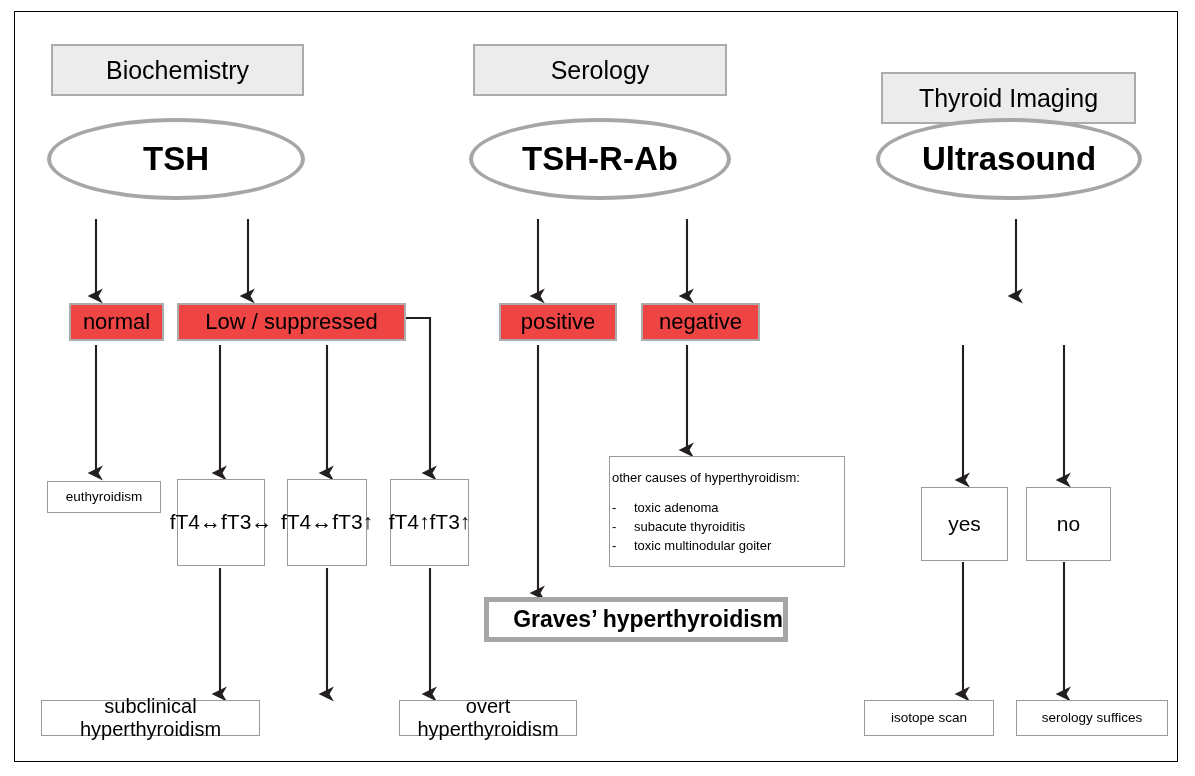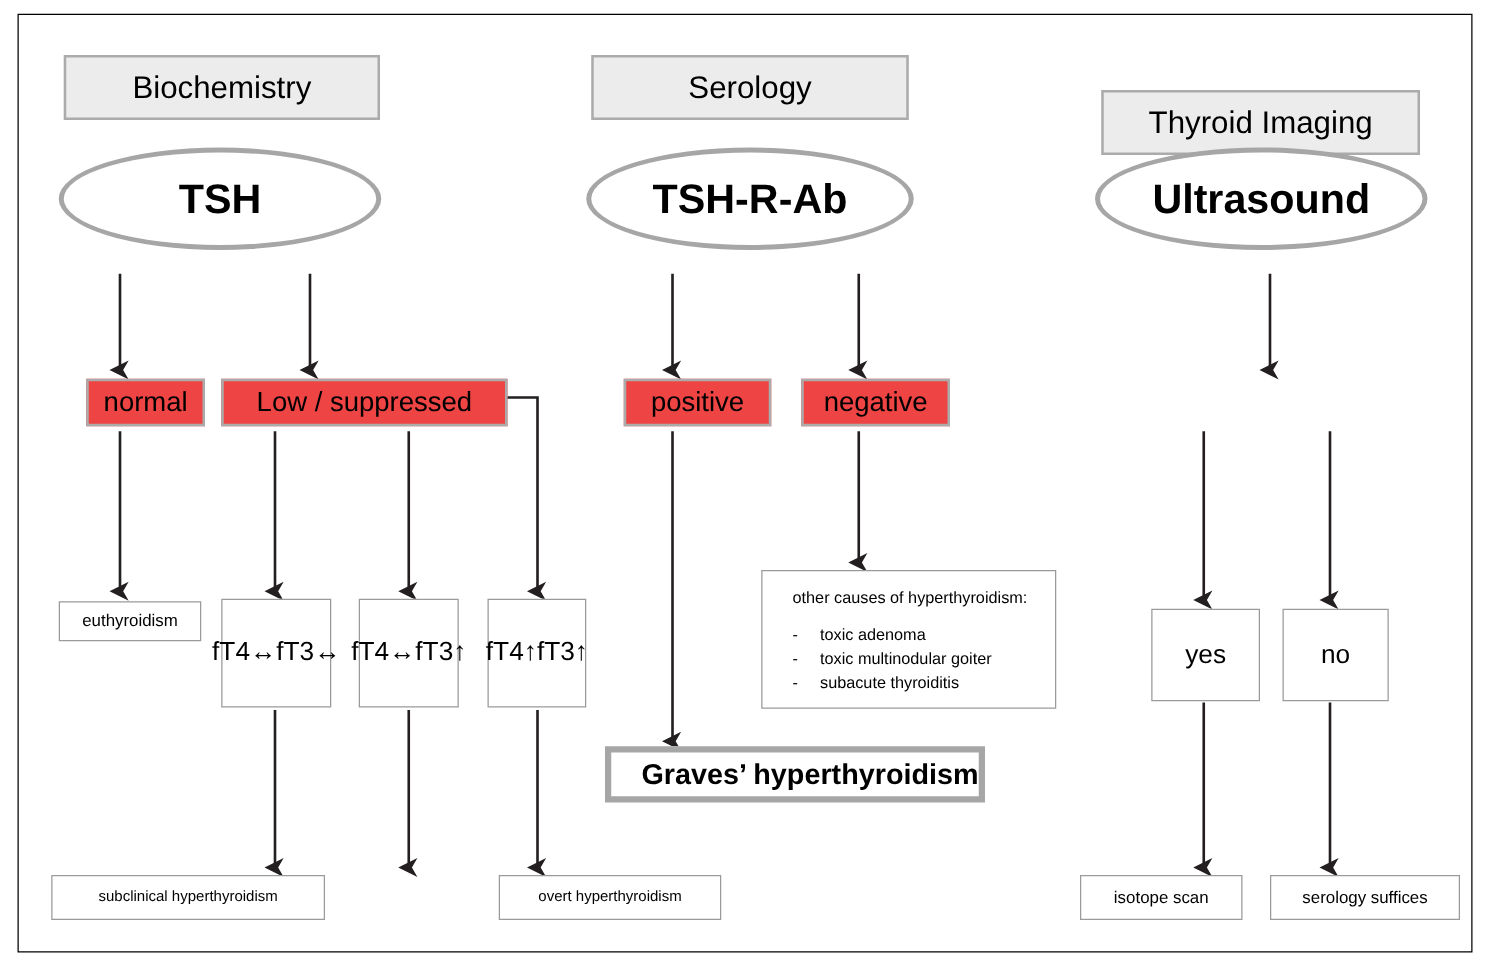--- a/index.html
+++ b/index.html
@@ -49,21 +49,21 @@
   .grey-box {
     background: #ef4444;
     border: 2px solid #ababab;
     font-size: 22px;
     margin-left: 20px;
   }
   
   .white-box {
     background: #ffffff;
     border: 1.3px solid #9a9a9a;
-    font-size: 12px;
+    font-size: 20px;
   }
   
   .white-box.small {
     font-size: 13.5px;
   }
   
   .result-box {
     background: #ffffff;
     border: 1.5px solid #9a9a9a;
     font-size: 21px;
@@ -97,21 +97,21 @@
     color: #000000;
   }
   
   .note-box {
     position: absolute;
     box-sizing: border-box;
     background: #ffffff;
     border: 1.5px solid #9a9a9a;
     font-size: 13px;
     color: #000000;
-    padding: 12px 14px 10px 24px;
+    padding: 12px 14px 10px 2px;
     text-align: left;
     line-height: 1.45;
   }
   .note-title {
     display: block;
     margin-bottom: 11px;
   }
   .note-item {
     display: block;
     white-space: nowrap;
@@ -215,25 +215,25 @@
   <div class="node grey-box" style="left:479px; top:303px; width:118px; height:38px;">positive</div>
 
   <div class="node grey-box" style="left:621px; top:303px; width:119px; height:38px;">negative</div>
 
   <div class="note-box" style="left:609px; top:456px; width:236px; height:111px;">
     <span class="note-title">other causes of hyperthyroidism:</span>
     <span class="note-item">
       <span class="dash">-</span><span>toxic adenoma</span>
     </span>
     <span class="note-item">
+      <span class="dash">-</span><span>subacute thyroiditis</span>
+    </span>
+    <span class="note-item">
       <span class="dash">-</span><span>toxic multinodular goiter</span>
     </span>
-    <span class="note-item">
-      <span class="dash">-</span><span>subacute thyroiditis</span>
-    </span>
   </div>
 
   <div class="node thick-box" style="left:484px; top:597px; width:304px; height:45px;padding-left:24px;">Graves’ hyperthyroidism</div>
 
   <div class="node header-box" style="left:881px; top:44px; width:255px; height:52px;margin-top:28px;">Thyroid Imaging</div>
 
   <div class="oval" style="left:876px; top:118px; width:266px; height:82px;">
     <span>Ultrasound</span>
   </div>
 

